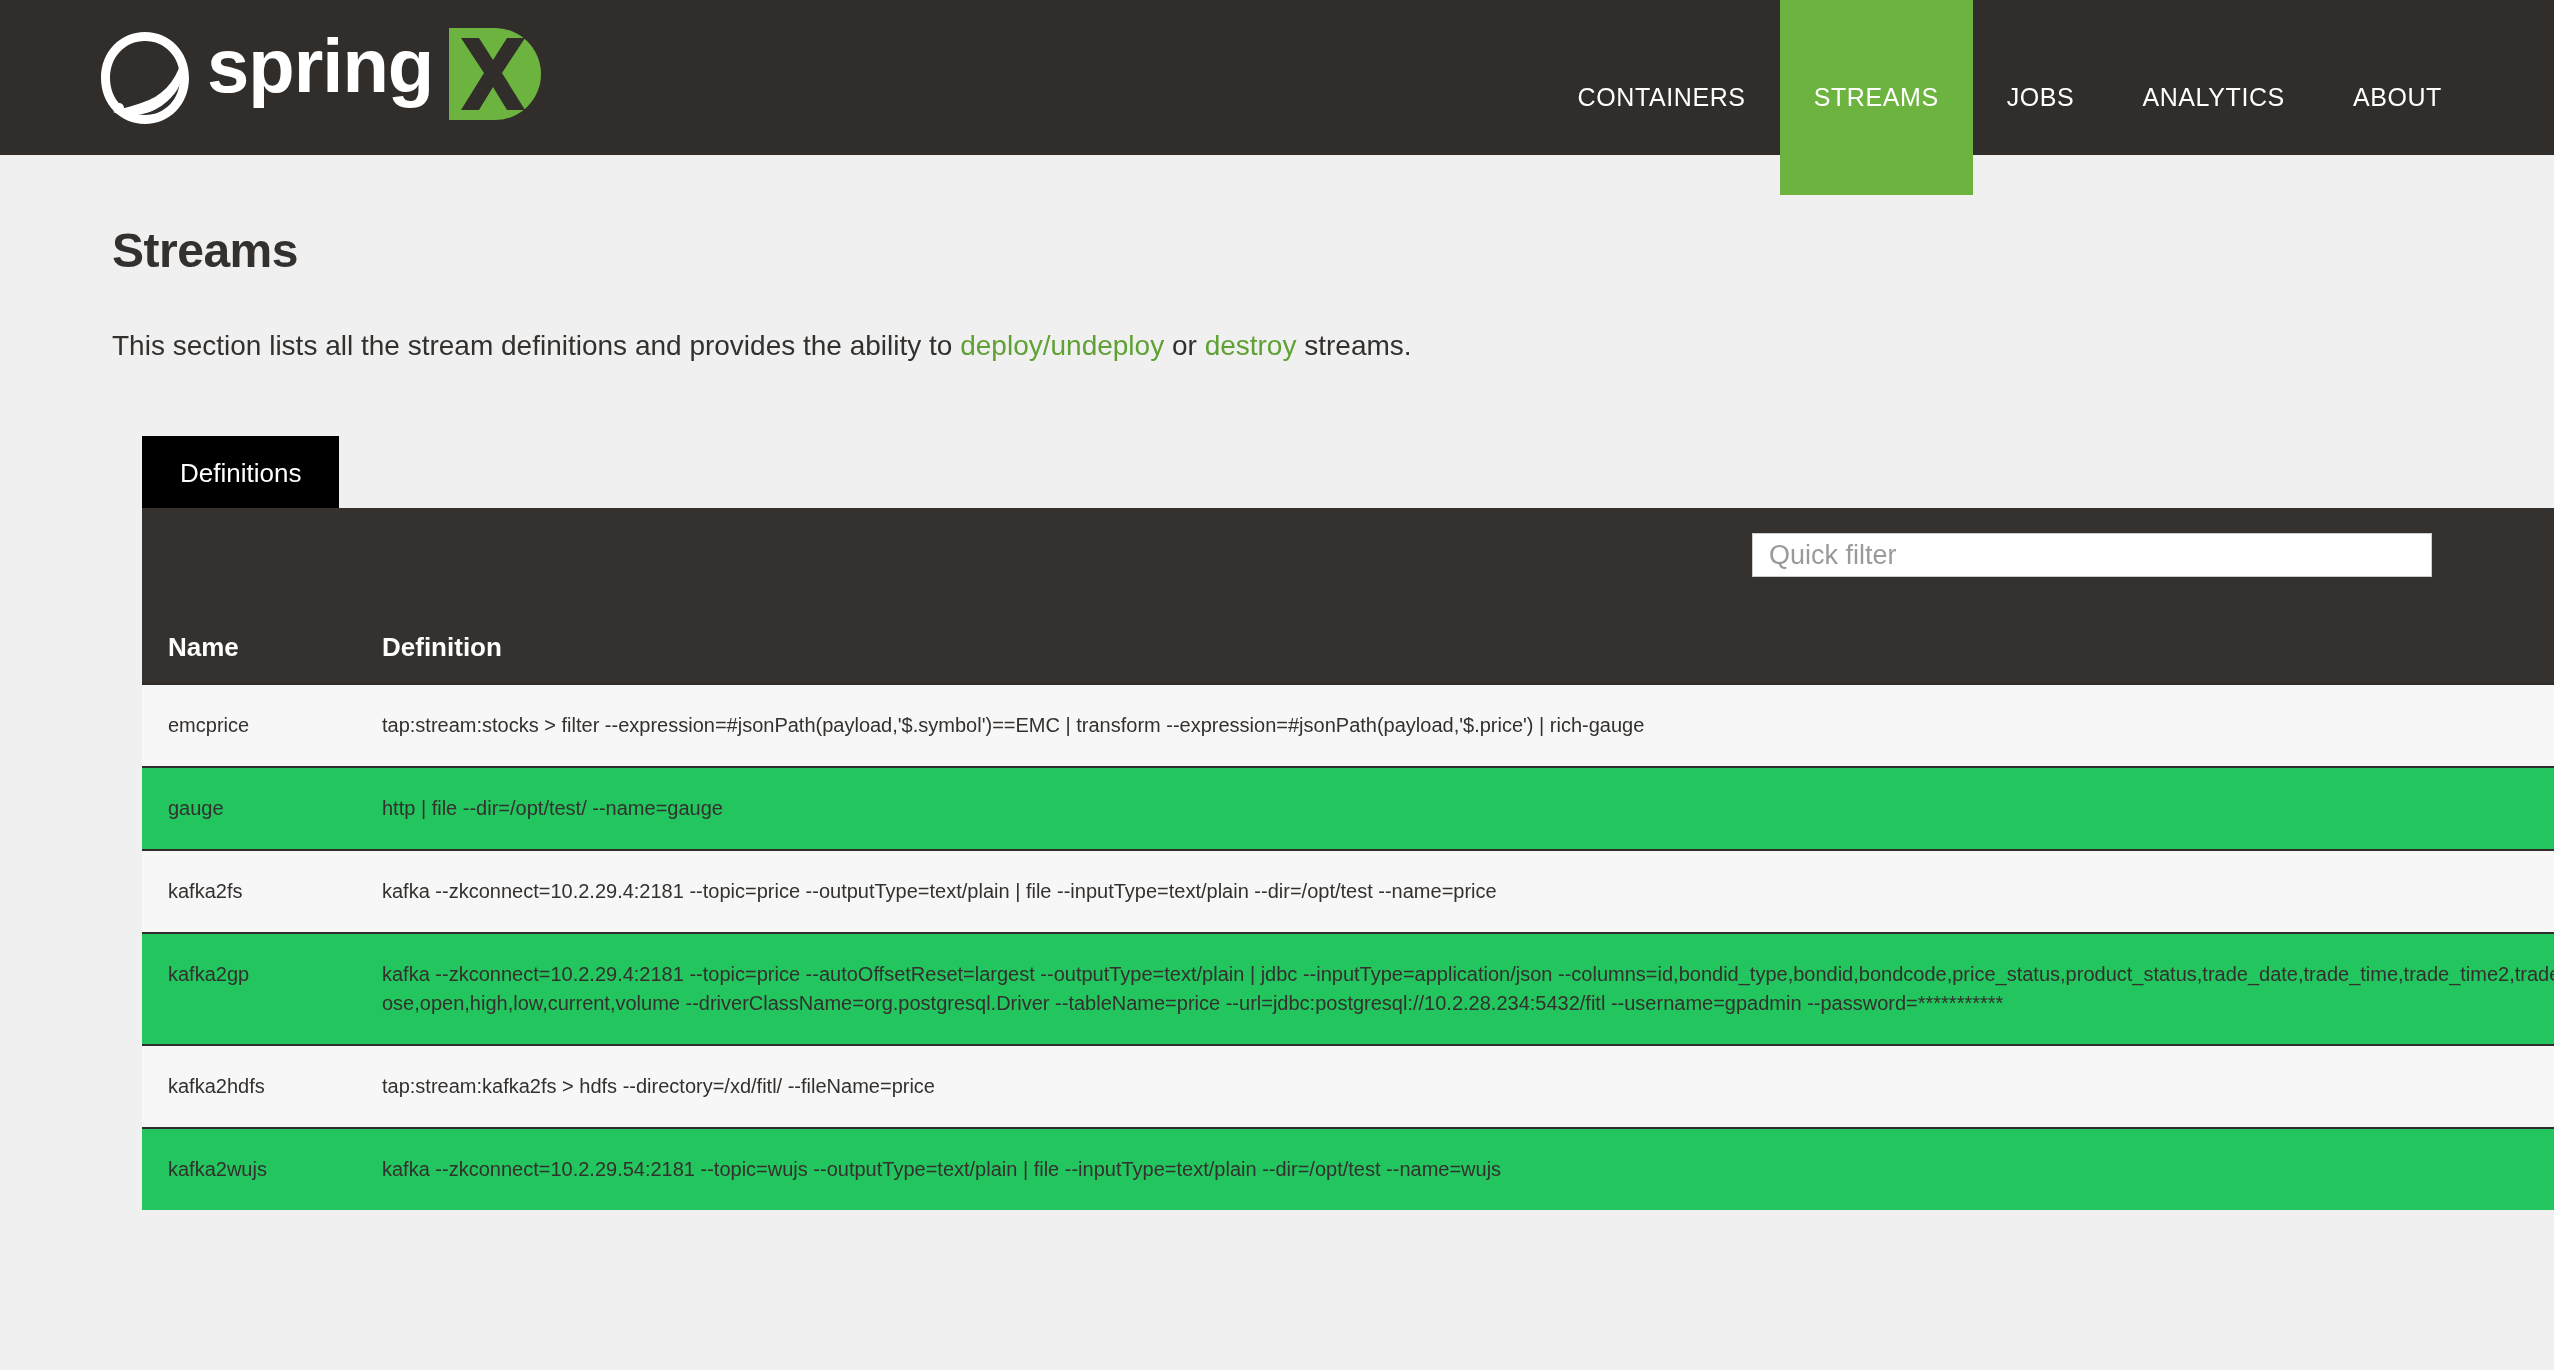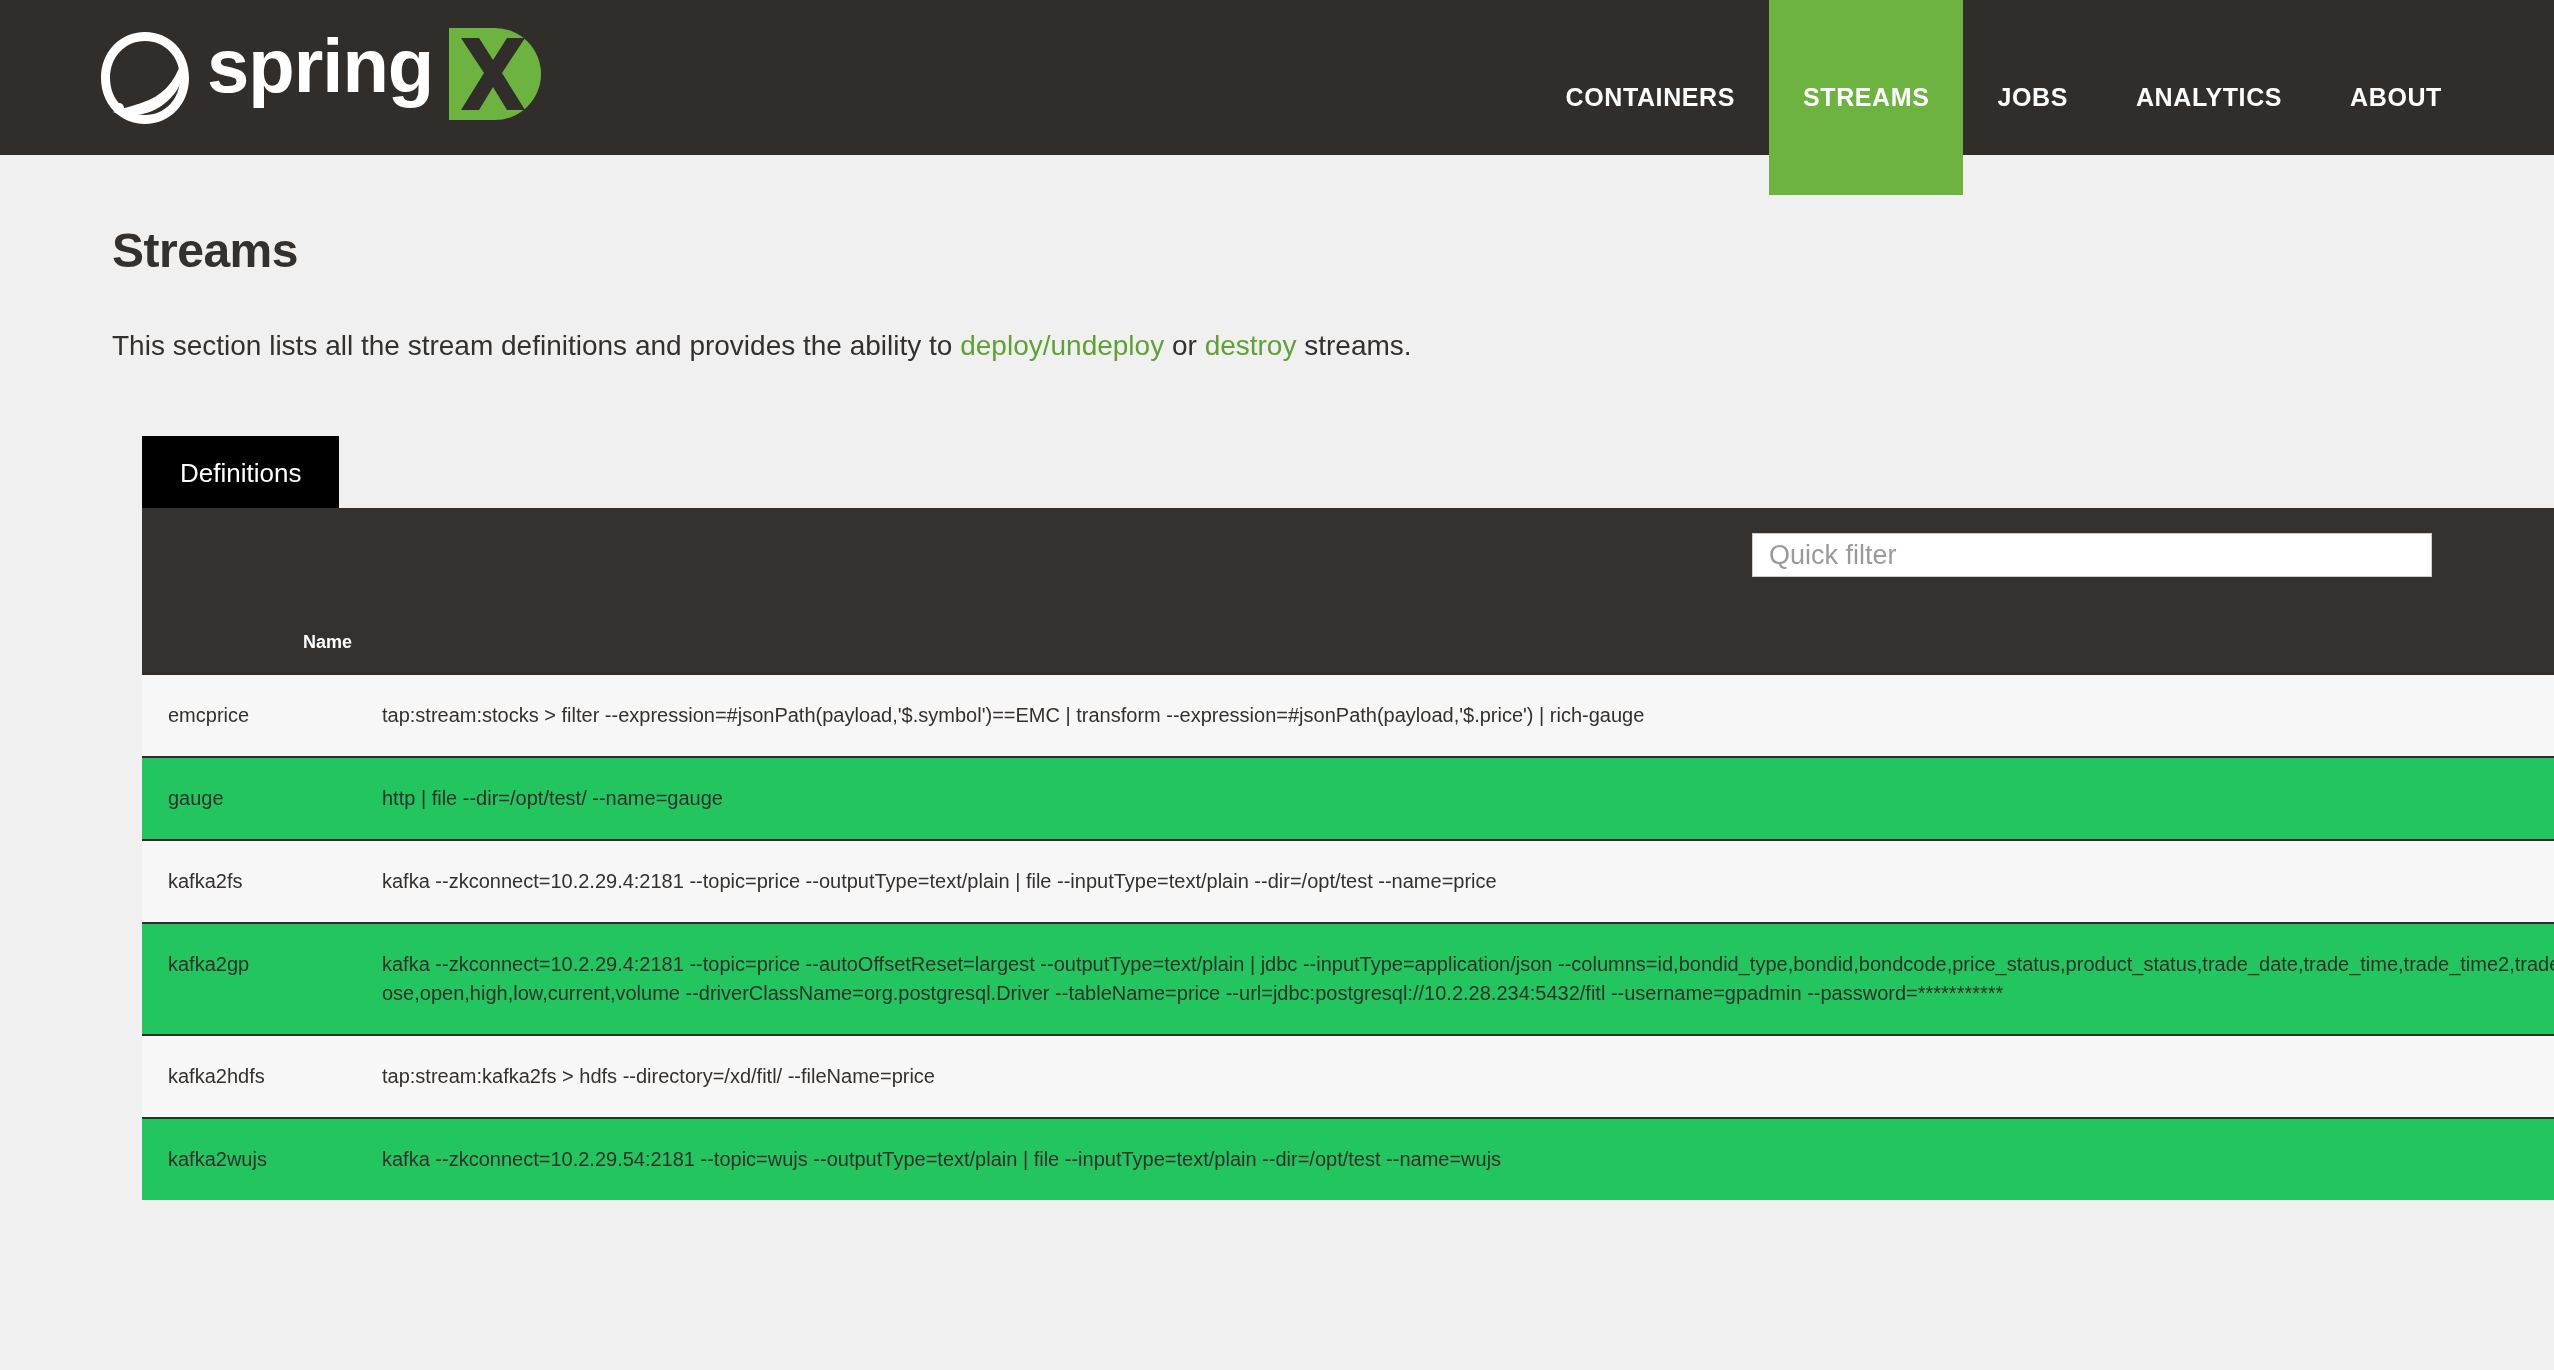--- a/index.html
+++ b/index.html
@@ -46,21 +46,21 @@
     height: 155px;
     display: flex;
     align-items: stretch;
   }
   .nav-item {
     display: flex;
     align-items: center;
     justify-content: center;
     color: #ffffff;
     font-size: 25px;
-    font-weight: bold;
+    font-weight: normal;
     letter-spacing: 0.6px;
     padding: 0 34px;
     height: 195px;
     cursor: pointer;
     text-decoration: none;
     white-space: nowrap;
   }
   .nav-item.active { background: #6db33f; }
   .nav-spacer { width: 78px; }
 
@@ -129,23 +129,23 @@
 
   
   .grid {
     width: 2554px;
     border-collapse: collapse;
     table-layout: fixed;
   }
   .grid thead th {
     background: #35312e;
     color: #ffffff;
-    font-size: 18px;
+    font-size: 26px;
     font-weight: bold;
-    text-align: right;
+    text-align: left;
     padding: 22px 0 20px 26px;
     border: none;
   }
   .grid th.col-name { width: 210px; padding-left: 26px; }
   .grid th.col-def  { width: 2344px; padding-left: 30px; }
 
   .grid tbody td {
     font-size: 20px;
     color: #34302d;
     padding: 26px 0 26px 26px;

